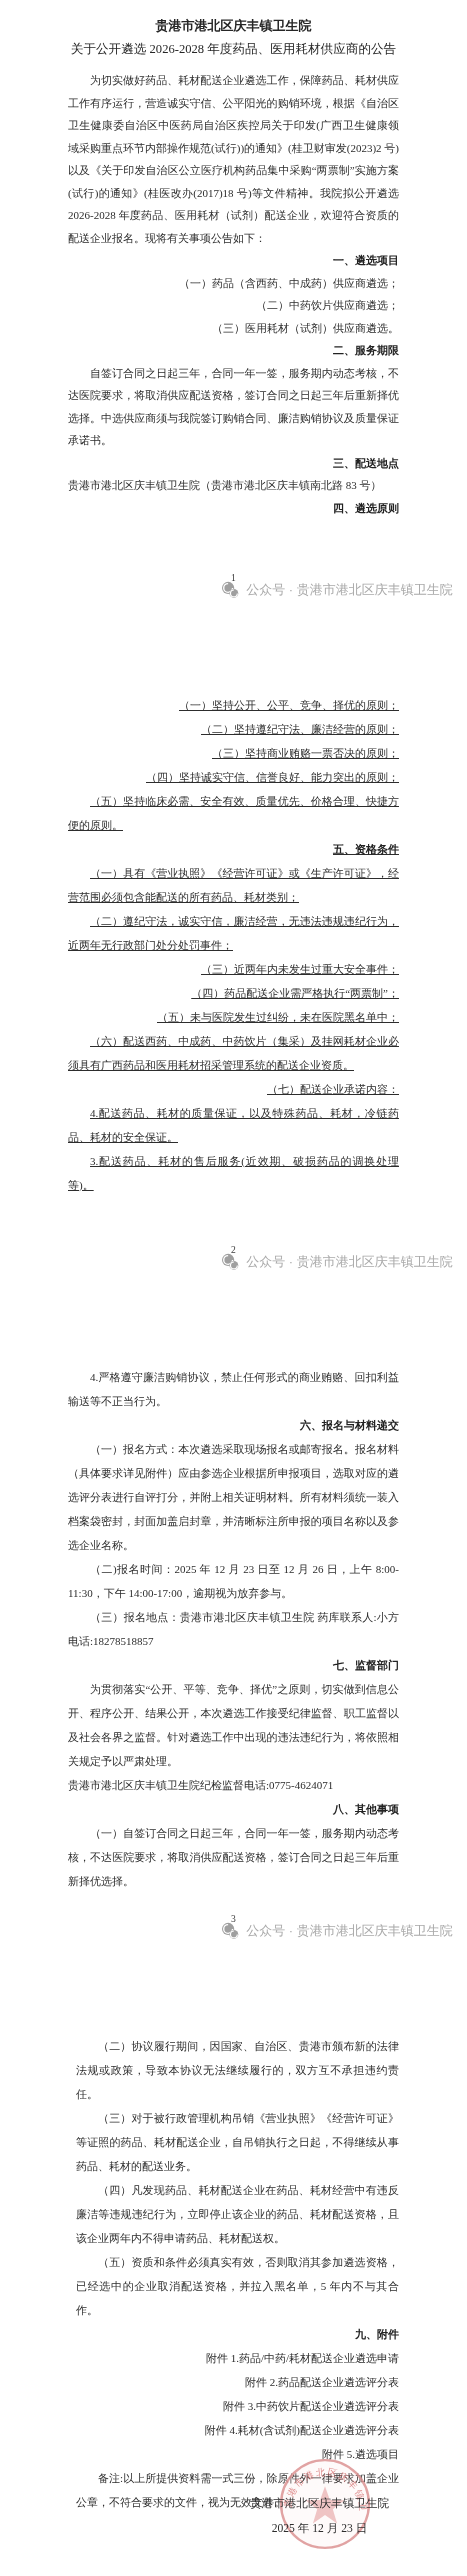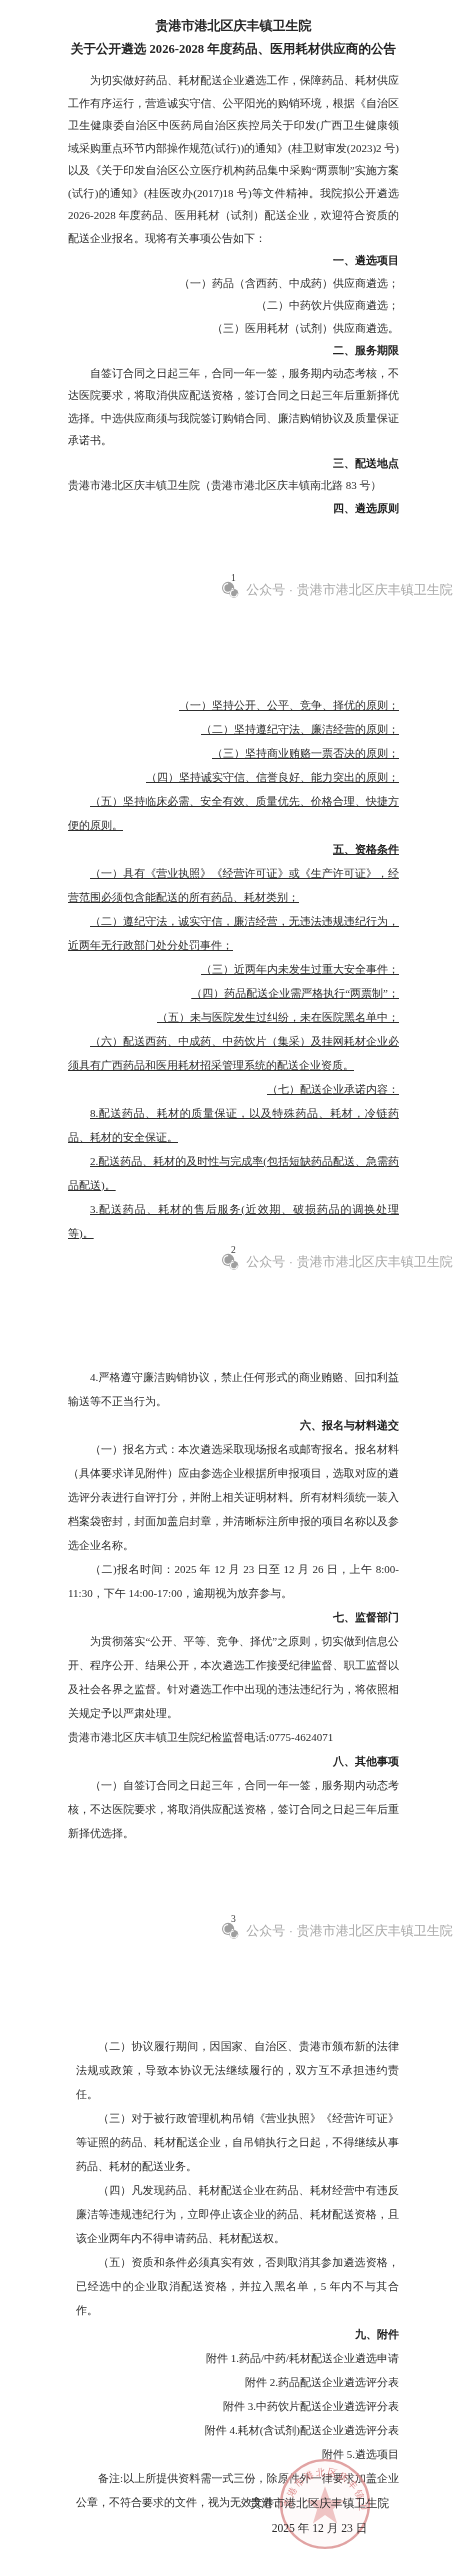--- a/index.html
+++ b/index.html
@@ -22,21 +22,21 @@
     line-height:24px;
     color:#2d2d2d;
   }
   .p1 .content{padding-top:15px;line-height:22.5px;}
   .blk{margin:0;text-align:justify;}
   .blk.title1{
     text-align:center;font-weight:bold;font-size:13px;
     white-space:nowrap;color:#262626;
   }
   .blk.title2{
-    text-align:center;font-weight:bold;font-size:12.6px;
+    text-align:center;font-weight:normal;font-size:12.6px;
     white-space:nowrap;margin-bottom:9px;color:#262626;
   }
   .blk.heading{font-weight:bold;text-indent:2em;text-align:right;color:#222;}
   .blk.para{text-indent:2em;}
   .blk.item{text-indent:2em;text-align:right;}
   .blk.plain{text-indent:0;text-align:left;}
   .pagenum{
     position:absolute;left:0;right:0;bottom:18.4px;
     text-align:center;font-size:9.6px;color:#3a3a3a;
   }
@@ -99,22 +99,21 @@
         <p class="blk item">（四）坚持诚实守信、信誉良好、能力突出的原则；</p>
         <p class="blk para">（五）坚持临床必需、安全有效、质量优先、价格合理、快捷方便的原则。</p>
         <p class="blk heading">五、资格条件</p>
         <p class="blk para">（一）具有《营业执照》《经营许可证》或《生产许可证》，经营范围必须包含能配送的所有药品、耗材类别；</p>
         <p class="blk para">（二）遵纪守法，诚实守信，廉洁经营，无违法违规违纪行为，近两年无行政部门处分处罚事件；</p>
         <p class="blk item">（三）近两年内未发生过重大安全事件；</p>
         <p class="blk item">（四）药品配送企业需严格执行“两票制”；</p>
         <p class="blk item">（五）未与医院发生过纠纷，未在医院黑名单中；</p>
         <p class="blk para">（六）配送西药、中成药、中药饮片（集采）及挂网耗材企业必须具有广西药品和医用耗材招采管理系统的配送企业资质。</p>
         <p class="blk item">（七）配送企业承诺内容：</p>
-        <p class="blk para">8.配送药品、耗材的质量保证，以及特殊药品、耗材，冷链药品、耗材的安全保证。</p>
-        <p class="blk para">2.配送药品、耗材的及时性与完成率(包括短缺药品配送、急需药品配送)。</p>
+        <p class="blk para">4.配送药品、耗材的质量保证，以及特殊药品、耗材，冷链药品、耗材的安全保证。</p>
         <p class="blk para">3.配送药品、耗材的售后服务(近效期、破损药品的调换处理等)。</p>
       </div>
     <div class="pagenum">2</div>
     <div class="wm">
       <svg width="19" height="18" viewBox="0 0 28 26">
         <circle cx="10.5" cy="10" r="9" fill="#8f8f8f"></circle>
         <path d="M10.5 3.5 a6.5 6.5 0 1 0 6.5 6.5" stroke="#ffffff" stroke-width="2" fill="none"></path>
         <circle cx="19" cy="18" r="6.5" fill="#8f8f8f"></circle>
         <path d="M19 13 a5 5 0 1 0 5 5" stroke="#ffffff" stroke-width="1.7" fill="none"></path>
       </svg>
@@ -123,20 +122,21 @@
   </section>
 
   <div class="page-gap"></div>
 
   <section class="page p3">
     <div class="content">
         <p class="blk para">4.严格遵守廉洁购销协议，禁止任何形式的商业贿赂、回扣利益输送等不正当行为。</p>
         <p class="blk heading">六、报名与材料递交</p>
         <p class="blk para">（一）报名方式：本次遴选采取现场报名或邮寄报名。报名材料（具体要求详见附件）应由参选企业根据所申报项目，选取对应的遴选评分表进行自评打分，并附上相关证明材料。所有材料须统一装入档案袋密封，封面加盖启封章，并清晰标注所申报的项目名称以及参选企业名称。</p>
         <p class="blk para">（二)报名时间：2025 年 12 月 23 日至 12 月 26 日，上午 8:00-11:30，下午 14:00-17:00，逾期视为放弃参与。</p>
+        <p class="blk para">（三）报名地点：贵港市港北区庆丰镇卫生院  药库联系人:小方 电话:18278518857</p>
         <p class="blk heading">七、监督部门</p>
         <p class="blk para">为贯彻落实“公开、平等、竞争、择优”之原则，切实做到信息公开、程序公开、结果公开，本次遴选工作接受纪律监督、职工监督以及社会各界之监督。针对遴选工作中出现的违法违纪行为，将依照相关规定予以严肃处理。</p>
         <p class="blk plain">贵港市港北区庆丰镇卫生院纪检监督电话:0775-4624071</p>
         <p class="blk heading">八、其他事项</p>
         <p class="blk para">（一）自签订合同之日起三年，合同一年一签，服务期内动态考核，不达医院要求，将取消供应配送资格，签订合同之日起三年后重新择优选择。</p>
       </div>
     <div class="pagenum">3</div>
     <div class="wm">
       <svg width="19" height="18" viewBox="0 0 28 26">
         <circle cx="10.5" cy="10" r="9" fill="#8f8f8f"></circle>

